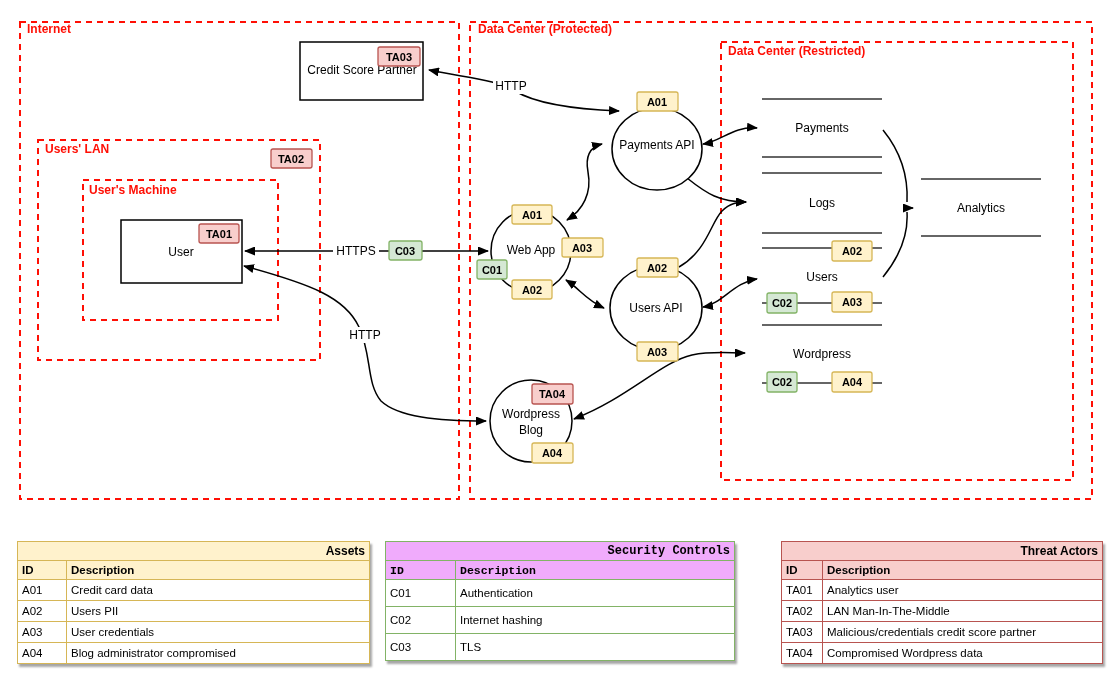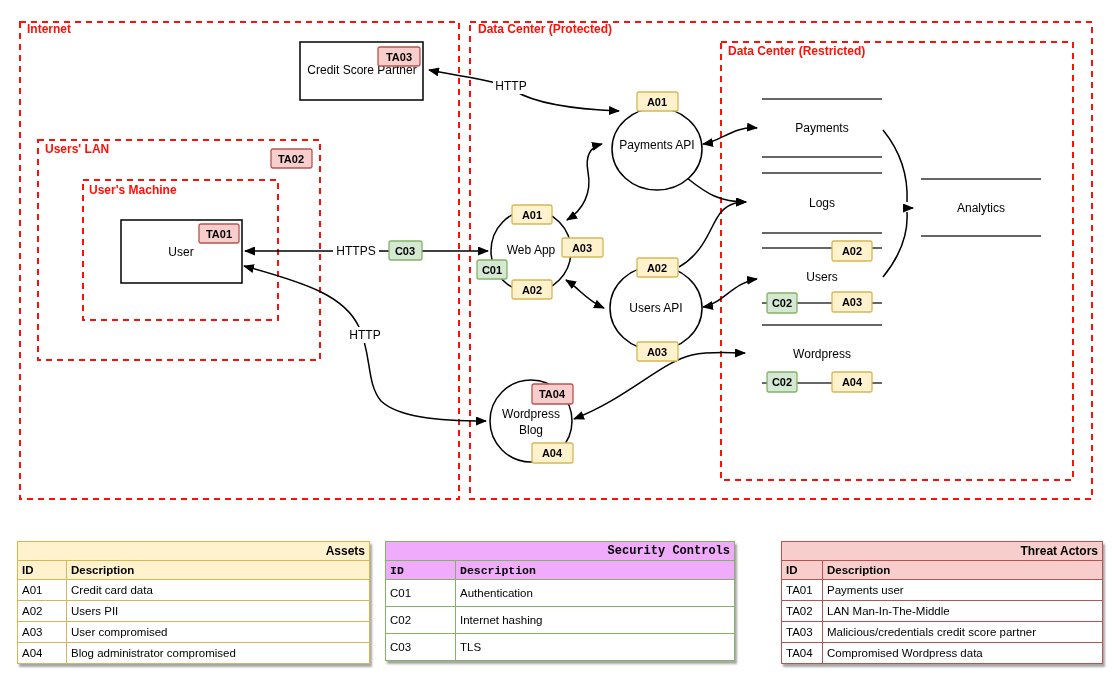--- a/index.html
+++ b/index.html
@@ -215,21 +215,21 @@
     <tr>
           <td>A01</td>
           <td>Credit card data</td>
         </tr>
     <tr>
           <td>A02</td>
           <td>Users PII</td>
         </tr>
     <tr>
           <td>A03</td>
-          <td>User compromised</td>
+          <td>User credentials</td>
         </tr>
     <tr>
           <td>A04</td>
           <td>Blog administrator compromised</td>
         </tr>
   </tbody>
     </table>
 
   <table class="dtable tbl-controls" style="left:385px;top:541px;width:350px;">
     <colgroup>
@@ -267,21 +267,21 @@
     <tbody>
         <tr class="title">
           <td colspan="2">Threat Actors</td>
         </tr>
     <tr class="head">
       <td>ID</td>
       <td>Description</td>
     </tr>
     <tr>
           <td>TA01</td>
-          <td>Payments user</td>
+          <td>Analytics user</td>
         </tr>
     <tr>
           <td>TA02</td>
           <td>LAN Man-In-The-Middle</td>
         </tr>
     <tr>
           <td>TA03</td>
           <td>Malicious/credentials credit score partner</td>
         </tr>
     <tr>

